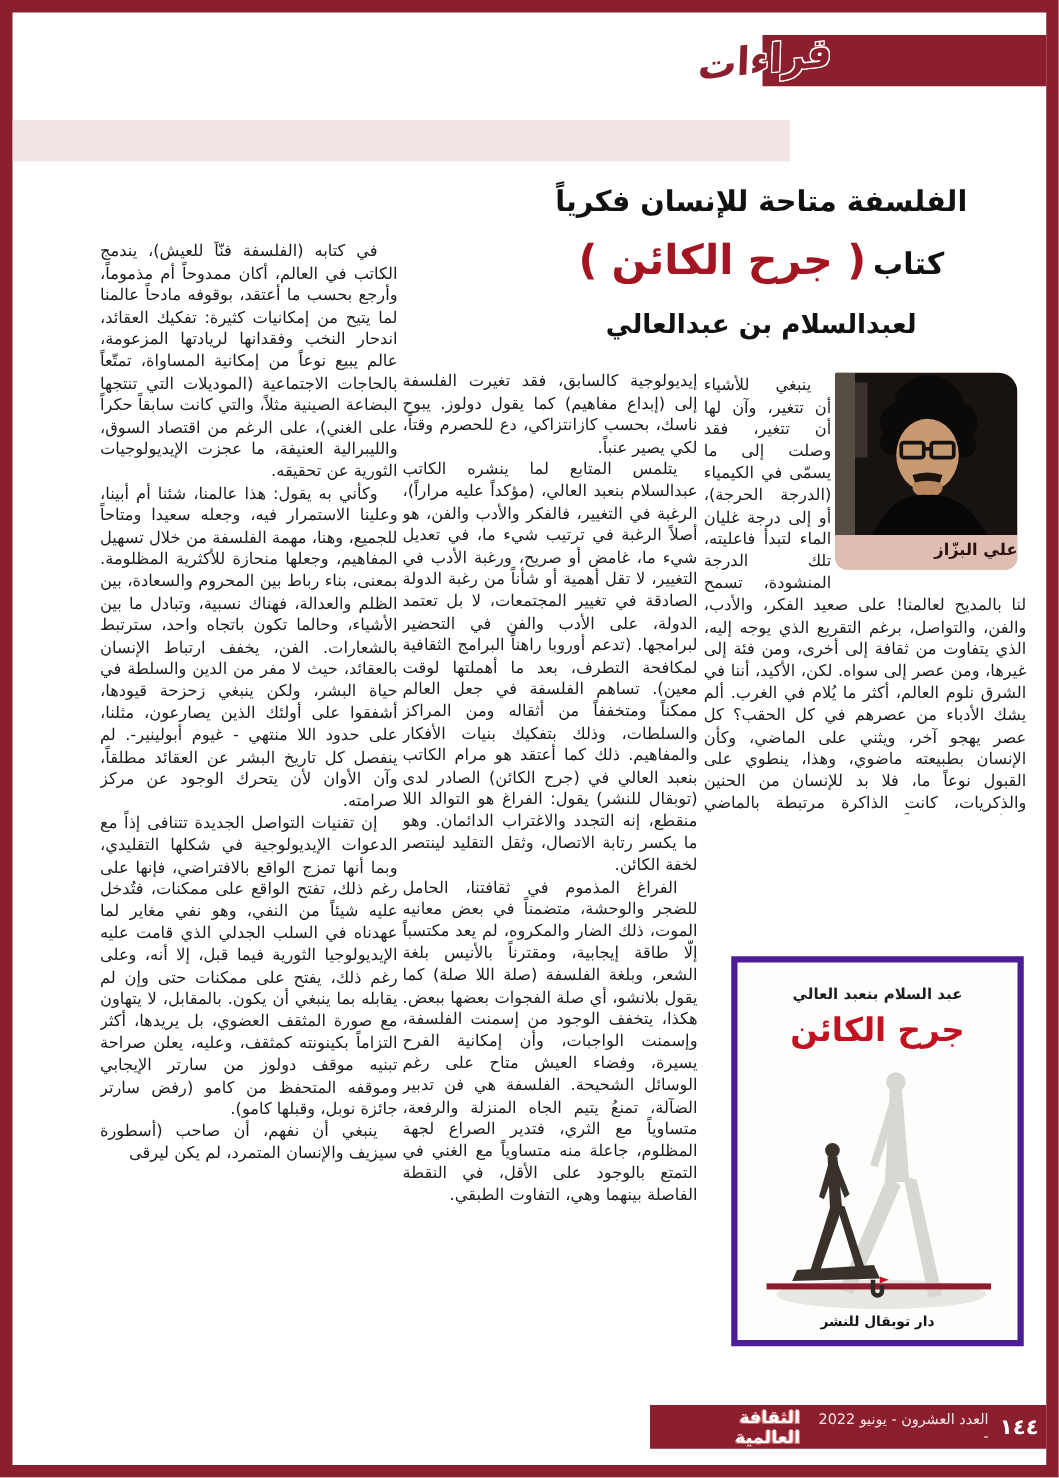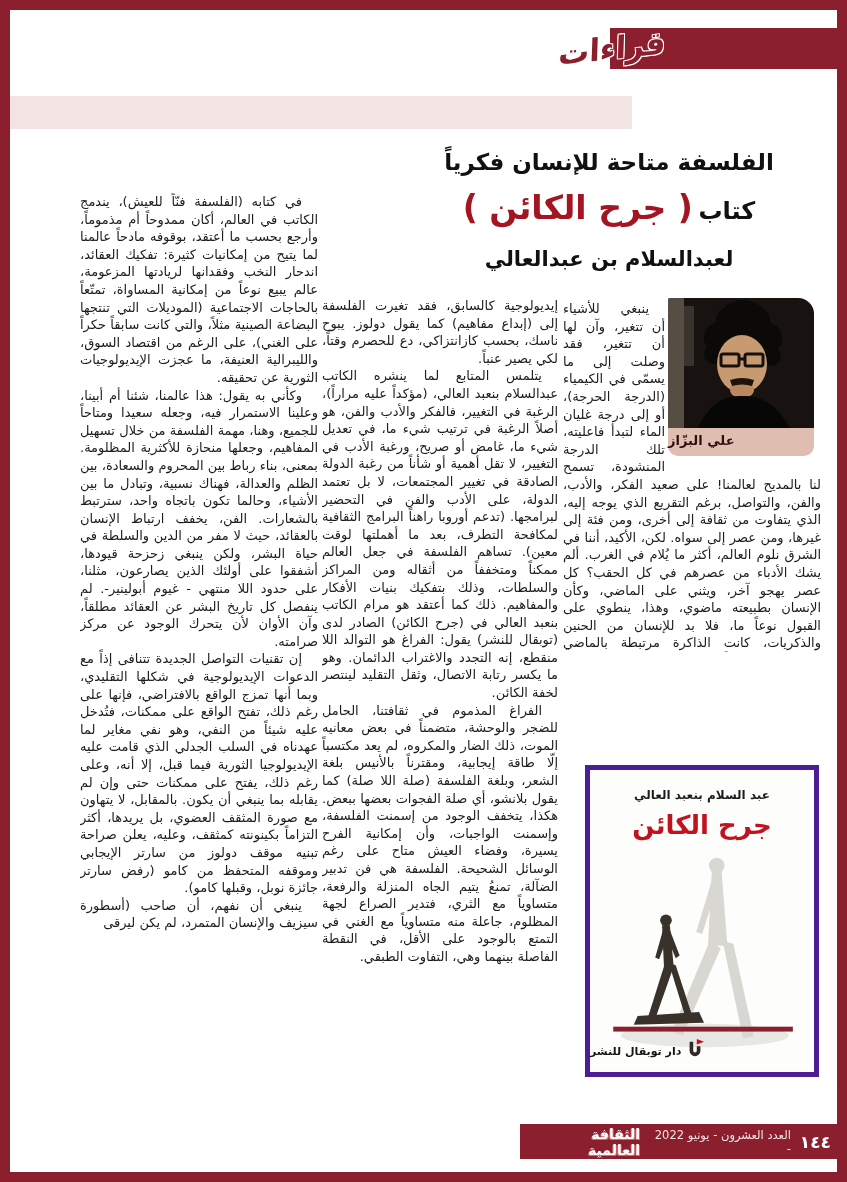--- a/index.html
+++ b/index.html
@@ -15,38 +15,38 @@
   .title-block{position:absolute;top:138px;left:380px;width:438px;text-align:center;direction:rtl;color:#111;}
   .title-l1{font-size:23px;font-weight:bold;line-height:1.3;}
   .title-l2{margin-top:10px;font-weight:bold;line-height:1.2;}
   .title-l2 .prefix{font-size:24px;color:#111;}
   .title-l2 .bookname{font-size:33px;color:#a31621;}
   .title-l3{margin-top:20px;font-size:21px;font-weight:bold;}
   
   .photo-card{position:absolute;top:288px;left:658px;width:146px;height:158px;background:#dfbdb1;
         border-radius:2px 16px 10px 10px;z-index:2;}
   .photo-img{width:146px;height:130px;border-radius:2px 16px 0 0;overflow:hidden;display:block;}
-  .photo-caption{height:22px;line-height:26px;text-align:left;font-size:13px;font-weight:bold;color:#2c0f0f;border-radius:10px;}
+  .photo-caption{height:22px;line-height:26px;text-align:right;font-size:13px;font-weight:bold;color:#2c0f0f;border-radius:10px;}
   
   .col{position:absolute;direction:rtl;text-align:justify;font-size:13px;line-height:17.6px;
        color:#1c1c1c;overflow:hidden;}
   .col p{margin:0;text-indent:16px;}
   .col.cont p:first-child{text-indent:0;}
   .col-left{top:138px;left:70px;width:238px;height:975px;margin-top:45px;}
   .col-mid{top:287px;left:312px;width:236px;height:848px;}
   .col-right{top:290px;left:553px;width:258px;height:352px;}
   .photo-spacer{float:right;width:156px;height:162px;}
   
   .book-cover{position:absolute;top:755px;left:575px;width:234px;height:312px;background:#fdfdfc;
         border:5px solid #4c1d95;box-sizing:border-box;z-index:2;}
   .cover-author{margin-top:18px;text-align:center;font-size:12px;font-weight:bold;color:#1d1d1d;direction:rtl;}
   .cover-title{margin-top:8px;text-align:center;font-size:26px;font-weight:bold;color:#c1121f;direction:rtl;}
   .cover-art{position:absolute;top:80px;left:15px;}
   .cover-publisher{position:absolute;bottom:8px;left:0;width:100%;display:flex;direction:rtl;
-        justify-content:flex-end;align-items:center;gap:5px;}
+        justify-content:center;align-items:center;gap:5px;flex-direction:column;}
   .cover-publisher .pub-name{font-size:11px;font-weight:bold;color:#151515;letter-spacing:-0.5px;}
   
   .footer-band{position:absolute;top:1114px;left:510px;right:-10px;height:35px;background:#8b1f2e;
         display:flex;direction:rtl;align-items:center;gap:9px;padding:0 16px;box-sizing:border-box;z-index:2;}
   .footer-num{color:#ffffff;font-size:17px;font-weight:bold;}
   .footer-issue{color:#f3e6e6;font-size:11.5px;}
   .footer-logo{color:#ffffff;font-size:14px;font-weight:bold;letter-spacing:-0.5px;
         text-shadow:1px 1px 0 #d36a6a, -1px 1px 0 #d36a6a;text-align:right;}
 </style>
 </head>

